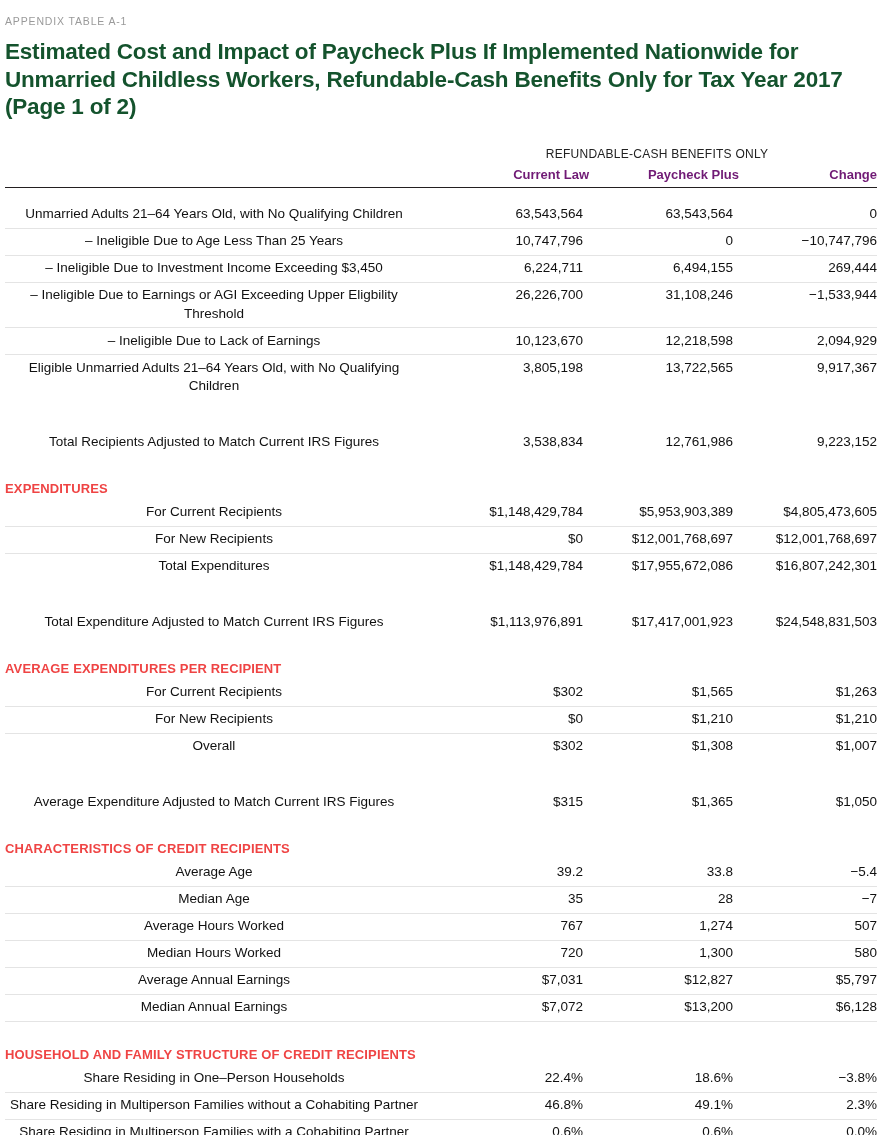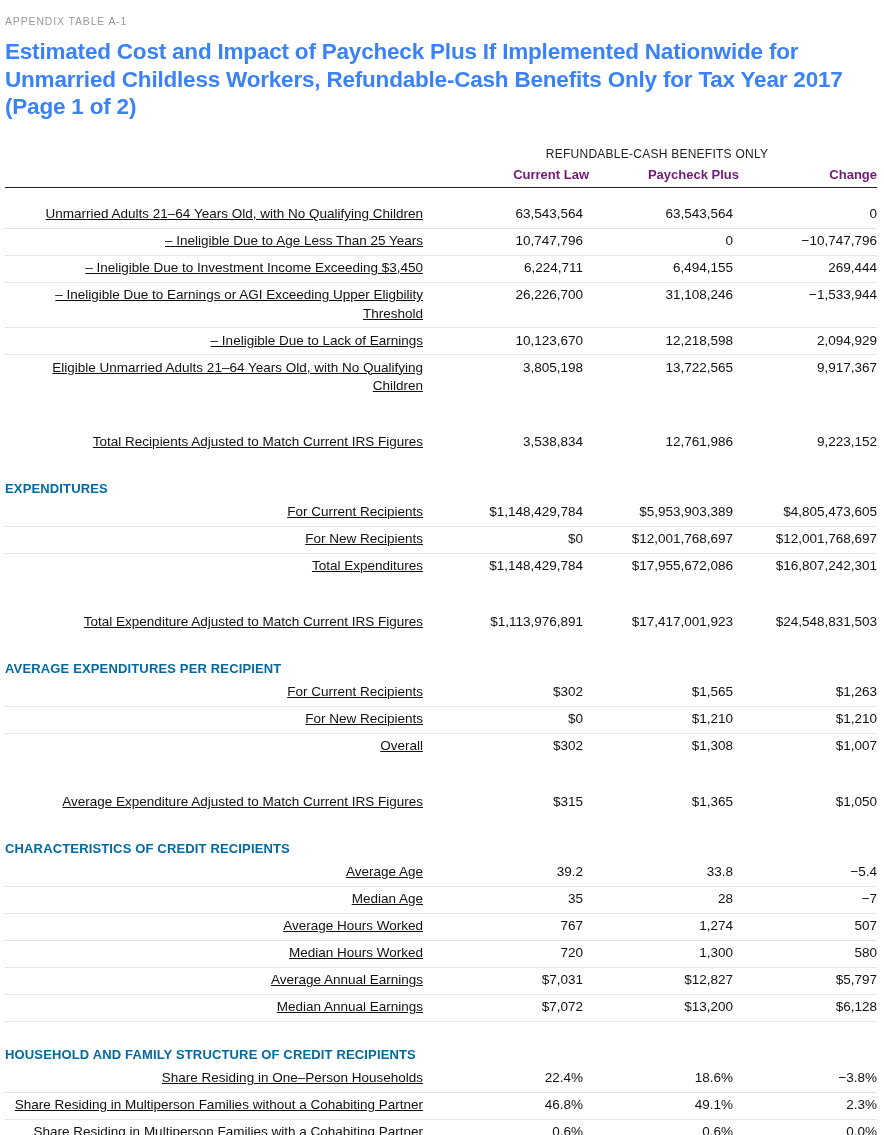--- a/index.html
+++ b/index.html
@@ -33,21 +33,21 @@
     padding-top: 2px;
     line-height: 14px;
     white-space: nowrap;
   }
   .title {
     font-size: 22.5px;
     font-weight: bold;
     line-height: 27.5px;
     letter-spacing: -0.2px;
     margin-top: 10px;
-    color: #3b82f6;
+    color: #14532d;
     max-width: 860px;
   }
 
   
   table.data {
     width: 872px;
     border-collapse: collapse;
     margin-top: 26px;
     table-layout: fixed;
   }
@@ -90,23 +90,22 @@
 
   tr.row > td {
     font-size: 13.5px;
     line-height: 18.5px;
     padding: 3.5px 0 4px 0;
     border-bottom: 1px solid #e4e4e4;
     vertical-align: top;
     color: #111;
   }
   tr.row > td.lbl {
-    text-align: right;
+    text-align: center;
     padding-right: 14px;
-    text-decoration: underline;
   }
   tr.row > td.num {
     text-align: right;
     white-space: nowrap;
     padding-right: 0;
   }
   tr.row > td.num.cur { padding-right: 6px; }
   tr.row > td.num.pp  { padding-right: 6px; }
 
   tr.row.noline > td { border-bottom: none; }
@@ -119,21 +118,21 @@
     line-height: 0;
   }
 
   tr.section > td {
     font-size: 13px;
     font-weight: bold;
     letter-spacing: 0.15px;
     padding: 3px 0 4px 0;
     border-bottom: none;
     text-align: left;
-    color: #0369a1;
+    color: #ef4444;
   }
   tr.section-spacer td {
     height: 22px;
     padding: 0;
     border: none;
     font-size: 0;
     line-height: 0;
   }
 </style>
 </head>

